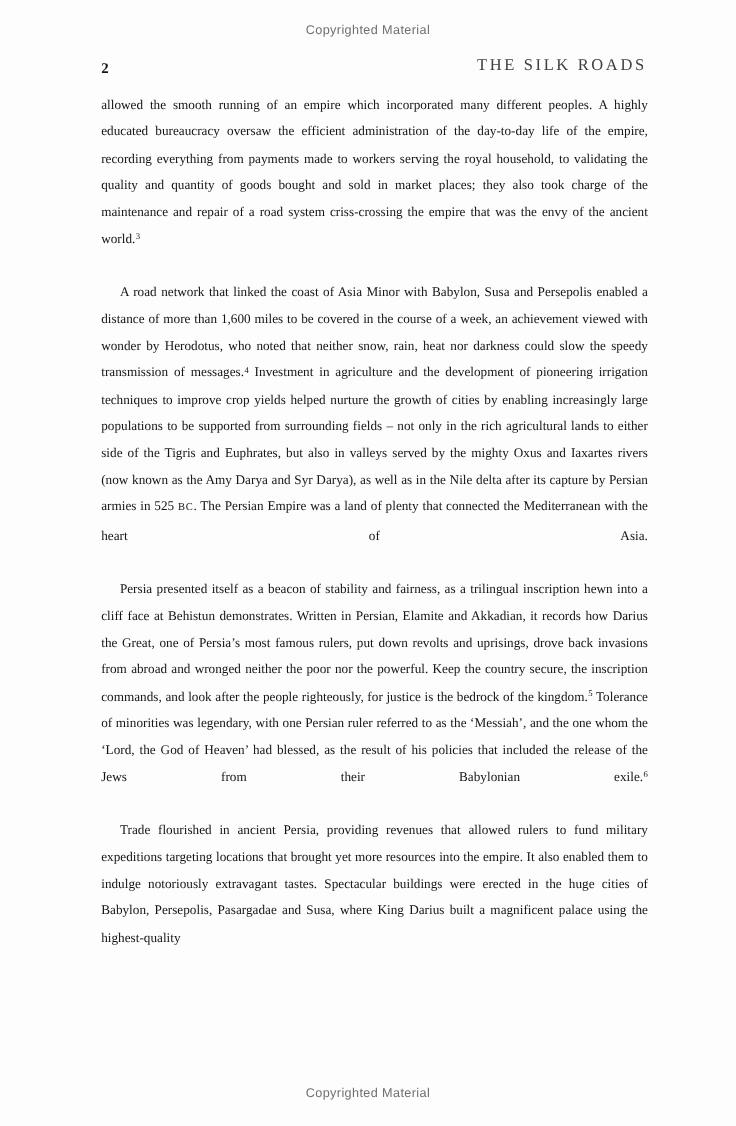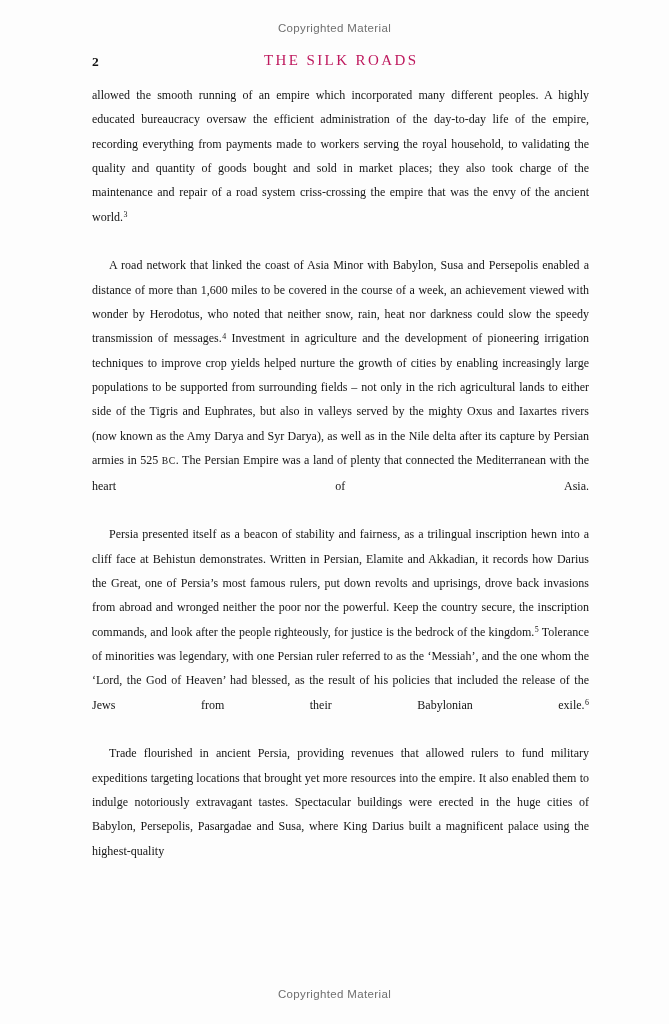--- a/index.html
+++ b/index.html
@@ -54,25 +54,25 @@
     font-size: 13.5px;
     font-weight: 700;
     line-height: 1;
     color: #141414;
   }
   .head-title {
     position: absolute;
     left: 0;
     top: 0;
     width: 100%;
-    text-align: center;
+    text-align: right;
     font-size: 15px;
     letter-spacing: 2.4px;
     text-indent: 2.4px;
-    color: #be185d;
+    color: #404040;
     white-space: nowrap;
   }
 
   
   .textblock {
     position: absolute;
     top: 83px;
     left: 92px;
     width: 497px;
   }

